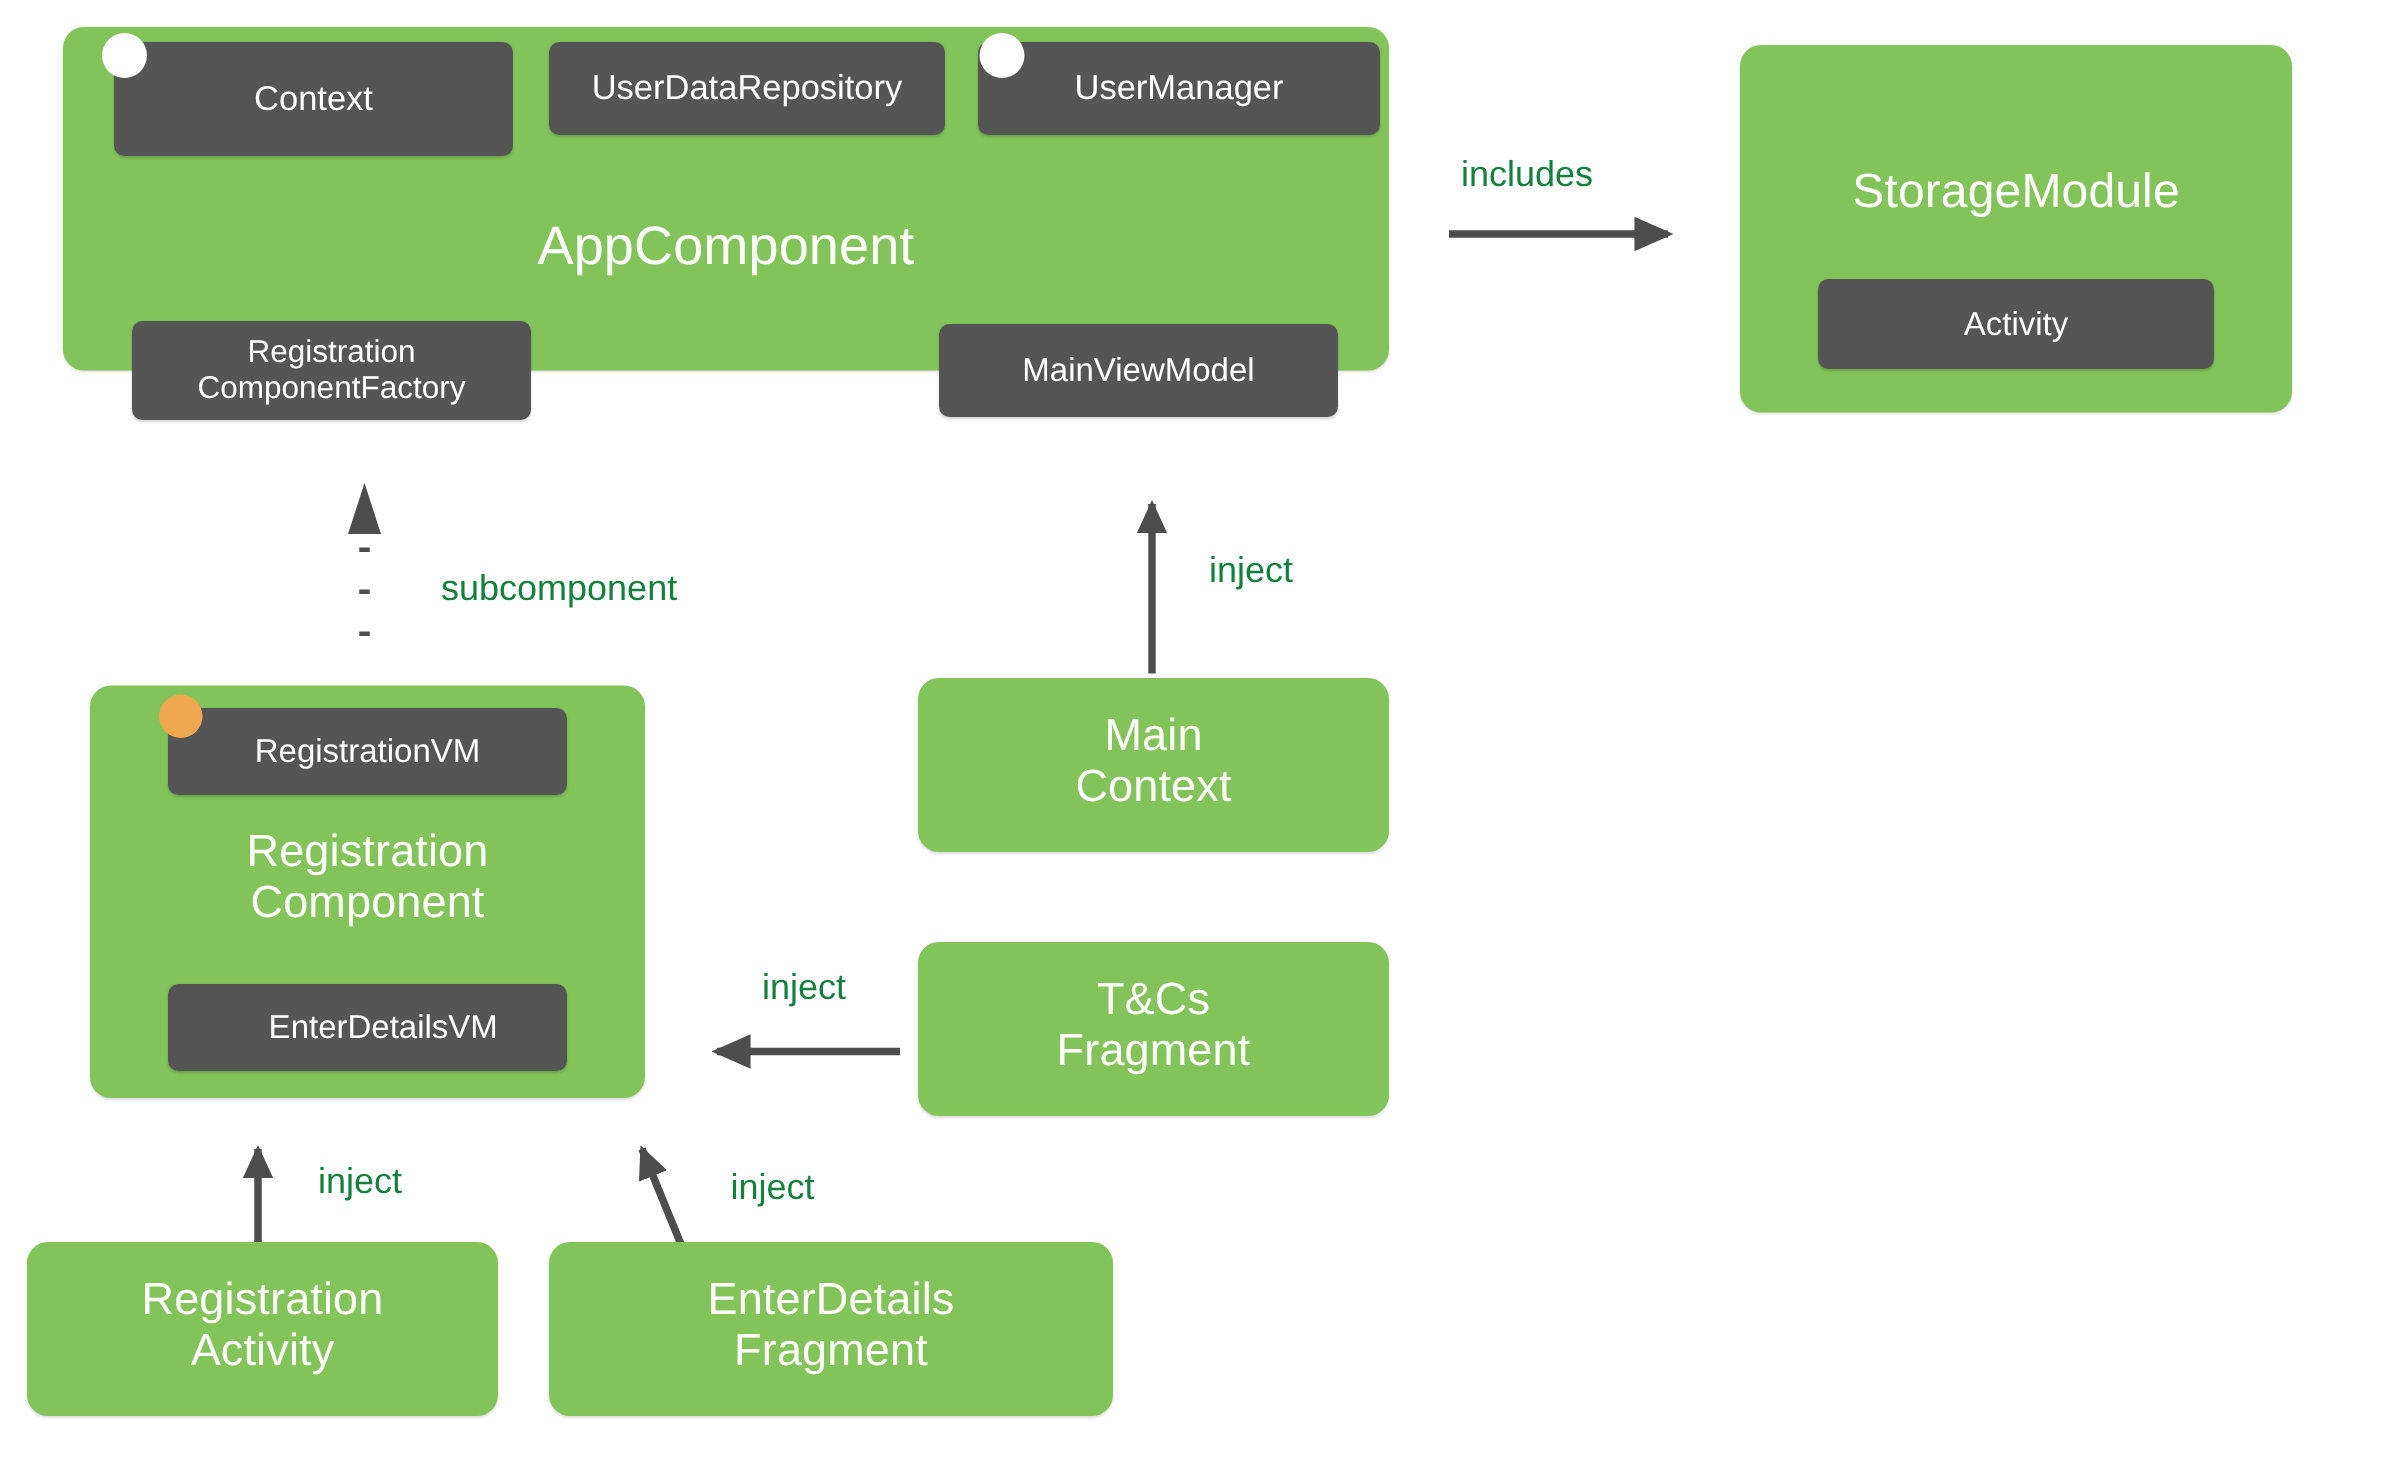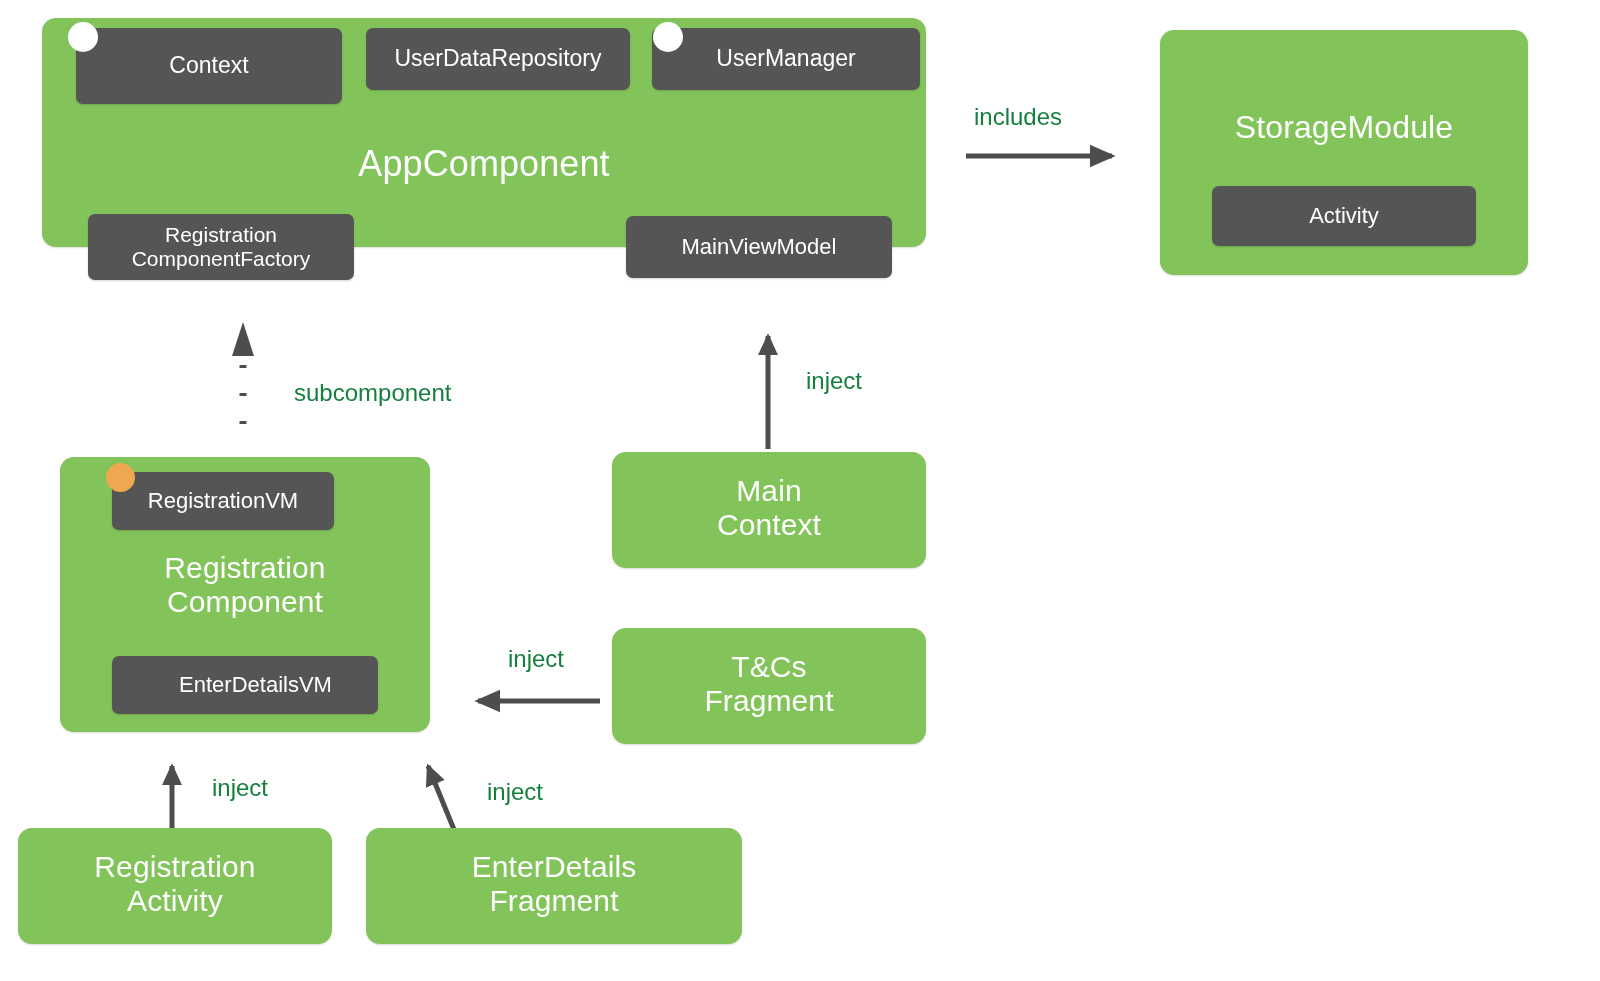--- a/index.html
+++ b/index.html
@@ -158,21 +158,21 @@
   </div>
 
   <div class="edge-label" style="left:974px; top:103px; font-size:24px;">includes</div>
 
   <div class="edge-label" style="left:294px; top:379px; font-size:24px;">subcomponent</div>
 
   <div class="green-box" style="left:60px; top:457px; width:370px; height:275px;">
     <div class="box-title" style="top:94px; font-size:30px;">Registration
 Component</div>
   </div>
-  <div class="dark-chip" style="left:112px; top:472px; width:222px; height:58px; font-size:22px;">
+  <div class="dark-chip" style="left:112px; top:472px; width:266px; height:58px; font-size:22px;">
     <span>RegistrationVM</span>
   </div>
   <div class="dot dot-orange" style="left:106px; top:463px; width:29px; height:29px;"></div>
 
   <div class="dark-chip" style="left:112px; top:656px; width:266px; height:58px; font-size:22px;padding-left:21px;">
     <span>EnterDetailsVM</span>
   </div>
 
   <div class="green-box" style="left:612px; top:452px; width:314px; height:116px;">
     <div class="box-title" style="top:22px; font-size:30px;">Main

